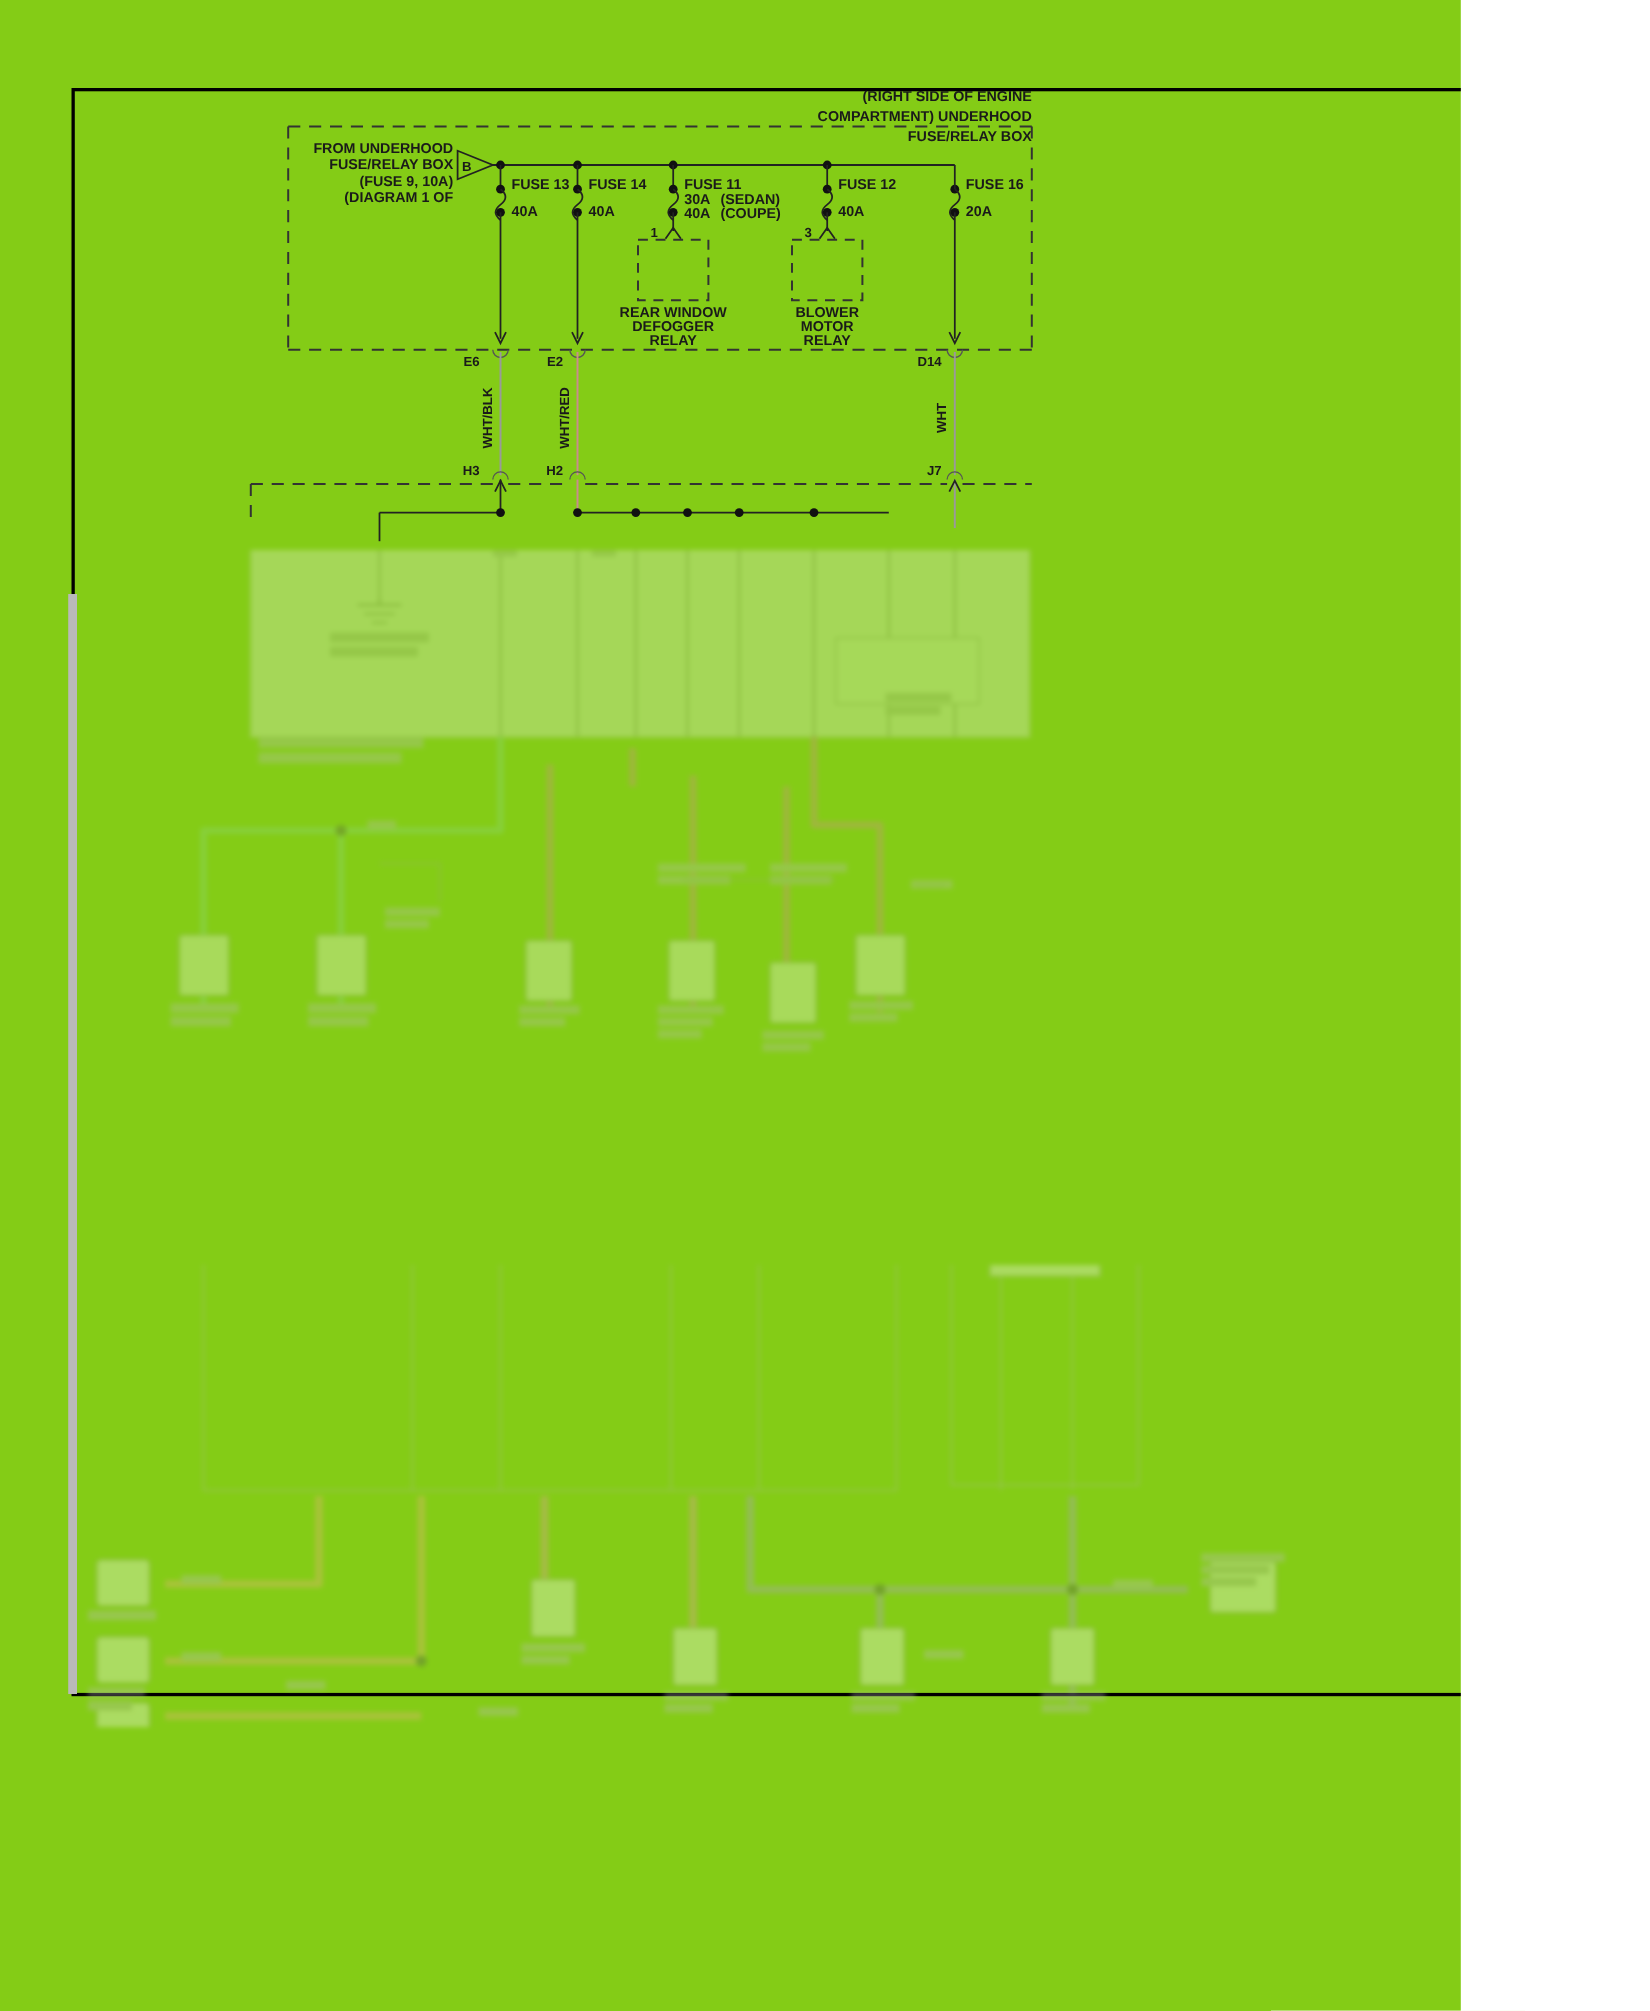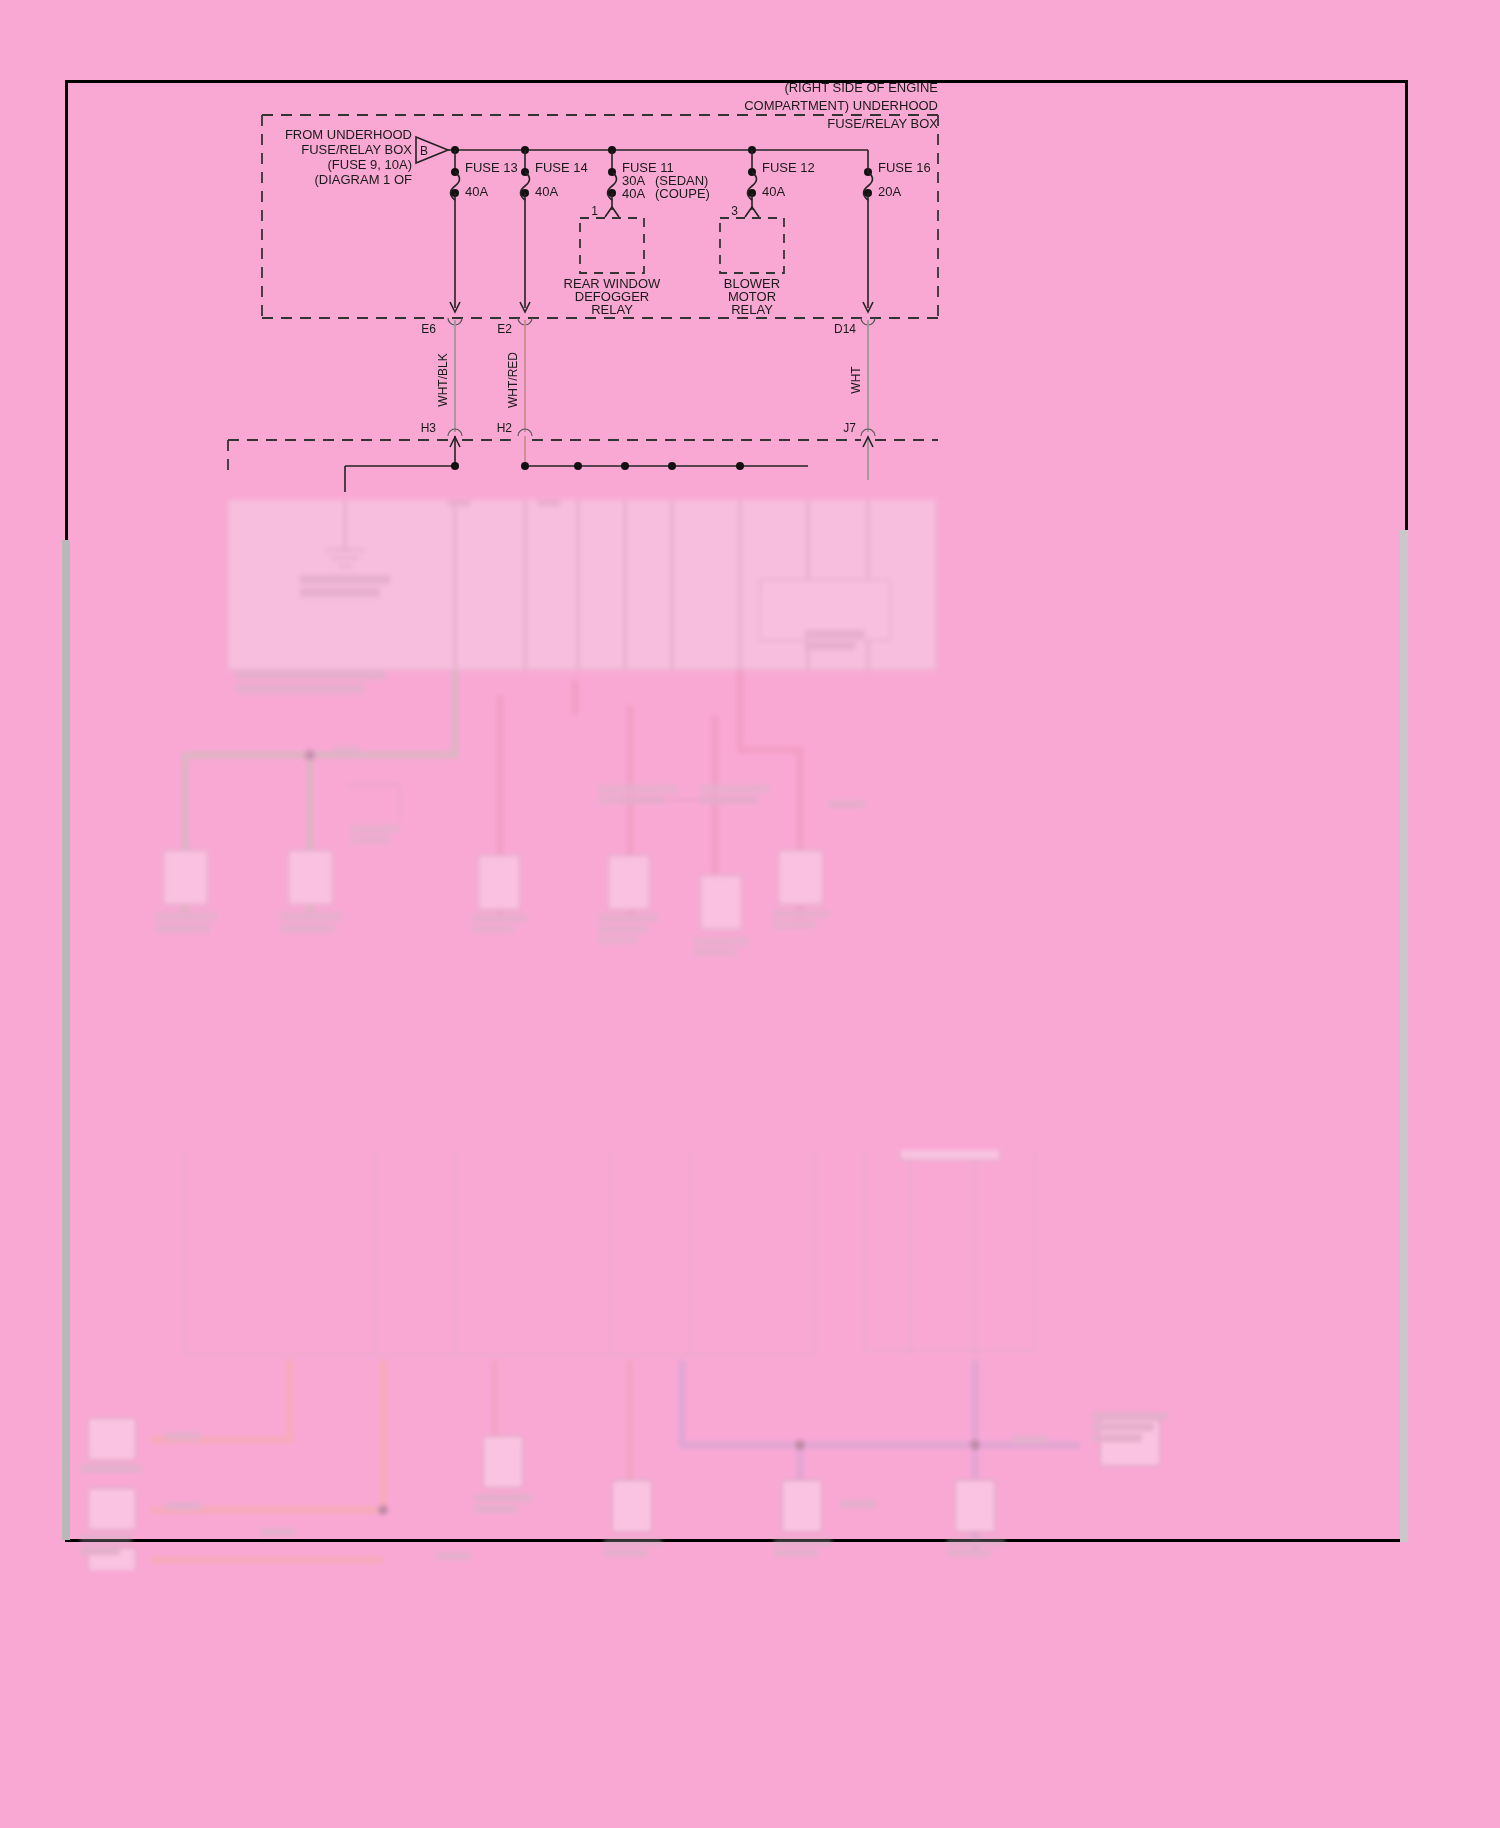--- a/index.html
+++ b/index.html
@@ -1,22 +1,23 @@
 <!DOCTYPE html>
 <html><head>
 <meta charset="utf-8">
 <style>
   html,body{margin:0;padding:0;background:#ffffff;}
   body{font-family:"Liberation Sans",sans-serif;}
 
   #page{
     position:relative;
-    width:1500px;height:1828px;
-    background:#f9a8d4;
+    width:1328px;height:1828px;
+    background:#84cc16;
     overflow:hidden;
+    font-weight:bold;
   }
 
   
   #sheet-border{
     position:absolute;
     left:65px;top:80px;
     width:1343px;height:1462px;
     border:3px solid #000;
     box-sizing:border-box;
   }

